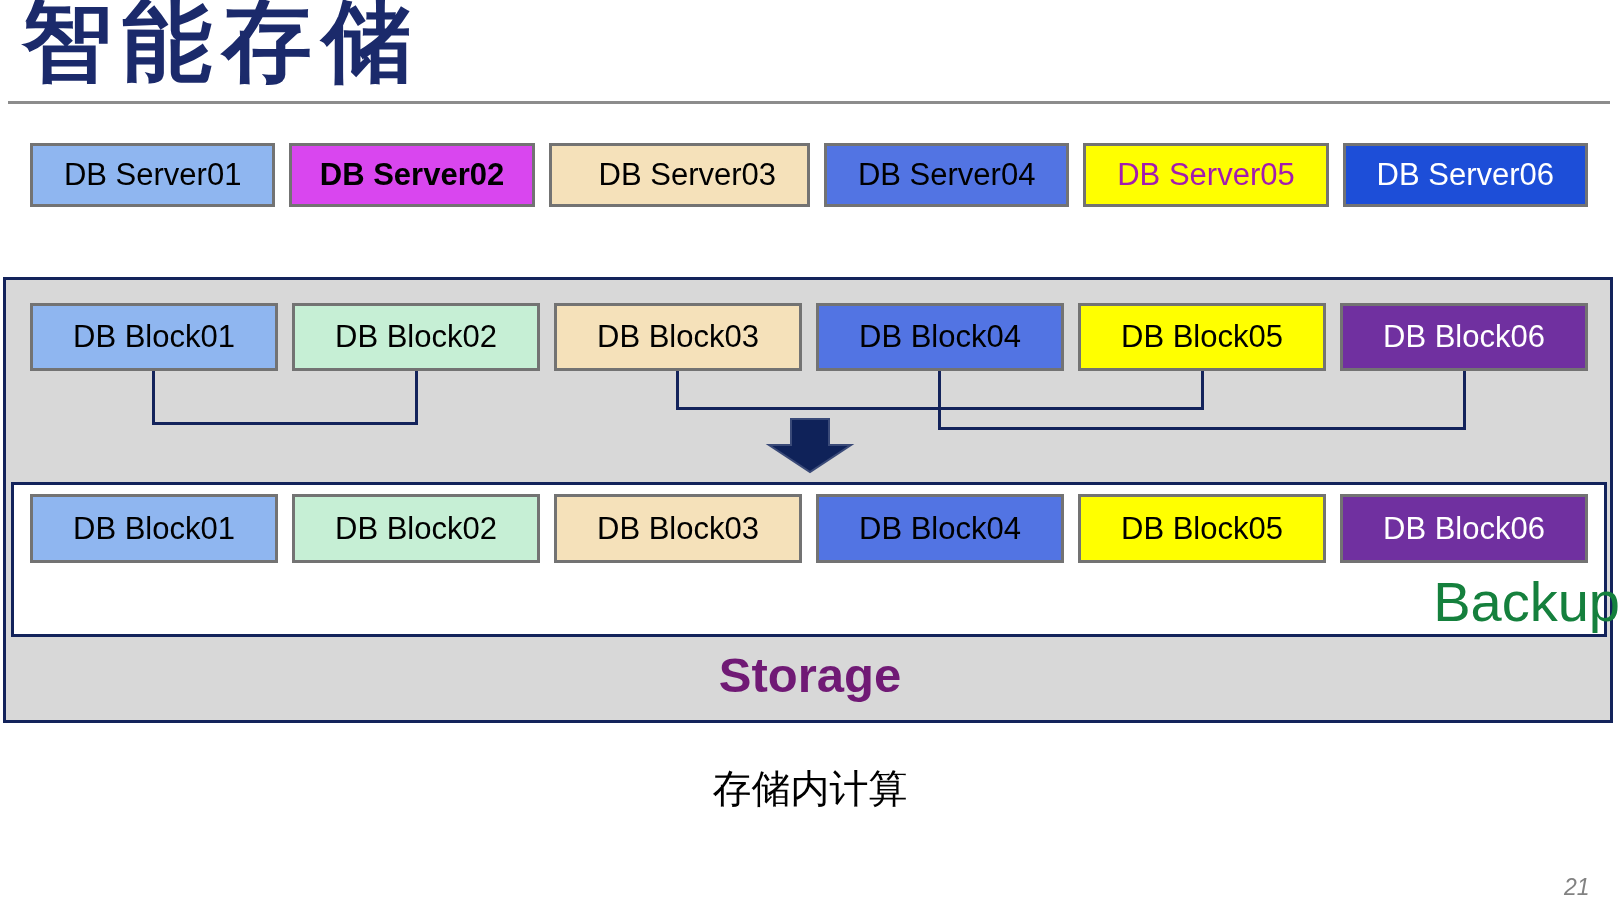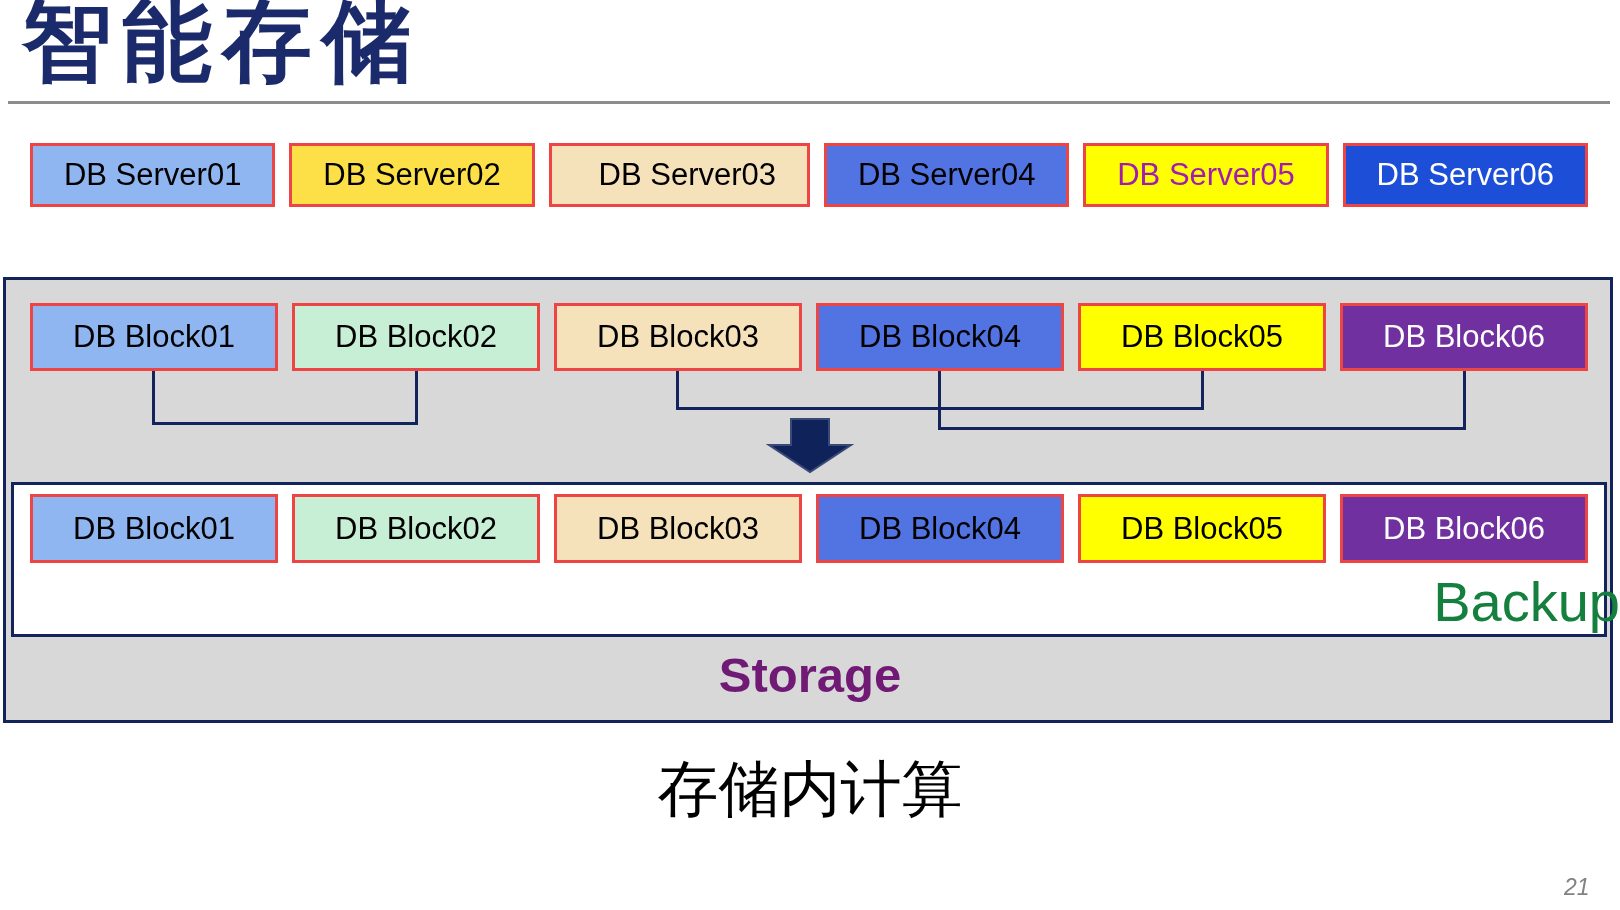--- a/index.html
+++ b/index.html
@@ -16,21 +16,21 @@
   #title-divider{
     position:absolute;left:8px;top:101px;width:1602px;height:3px;background:#8c8c8c;
   }
   
   .box-row{position:absolute;left:30px;width:1558px;display:flex;gap:14px;}
   #server-row{top:143px;height:64px;}
   #block-row-top{top:303px;height:68px;}
   #block-row-bottom{top:494px;height:69px;}
   .box{
     flex:1;display:flex;align-items:center;justify-content:center;
-    border:3px solid #ef4444;box-sizing:border-box;
+    border:3px solid #737373;box-sizing:border-box;
     font-size:31px;white-space:nowrap;
   }
   
   #storage-container{
     position:absolute;left:3px;top:277px;width:1604px;height:440px;
     background:#d8d8d8;border:3px solid #13235b;
   }
   #backup-container{
     position:absolute;left:11px;top:482px;width:1590px;height:149px;
     background:#ffffff;border:3px solid #13235b;
@@ -45,37 +45,37 @@
   #backup-label{
     position:absolute;left:0;width:1620px;top:577px;text-align:right;
     font-size:56px;color:#15803d;line-height:50px;
   }
   #storage-label{
     position:absolute;left:0;width:1620px;top:648px;text-align:center;
     font-size:49px;font-weight:bold;color:#701a75;line-height:54px;
   }
   #caption{
     position:absolute;left:0;width:1620px;top:750px;text-align:center;
-    font-size:61px;line-height:78px;color:#000000;
+    font-size:39px;line-height:78px;color:#000000;
   }
   #page-number{
     position:absolute;left:1564px;top:874px;font-size:23px;color:#828282;font-style:italic;
   }
 </style>
 </head>
 <body>
 
 <div id="slide">
 
   <div id="page-title">智能存储</div>
   <div id="title-divider"></div>
 
   <div class="box-row" id="server-row">
       <div class="box" style="background: rgb(143, 182, 240); color: rgb(0, 0, 0);">DB Server01</div>
-      <div class="box" style="background: #fde047; color: rgb(0, 0, 0);">DB Server02</div>
+      <div class="box" style="background: #d946ef; color: rgb(0, 0, 0); font-weight: bold;">DB Server02</div>
       <div class="box" style="background: rgb(245, 225, 186); color: rgb(0, 0, 0); padding-left: 16px;">DB Server03</div>
       <div class="box" style="background: rgb(82, 116, 227); color: rgb(0, 0, 0);">DB Server04</div>
       <div class="box" style="background: rgb(255, 255, 0); color: #a21caf;">DB Server05</div>
       <div class="box" style="background: #1d4ed8; color: rgb(255, 255, 255);">DB Server06</div>
     </div>
 
   <div id="storage-container"></div>
 
   <div class="box-row" id="block-row-top">
       <div class="box" style="background: rgb(143, 182, 240); color: rgb(0, 0, 0);">DB Block01</div>

